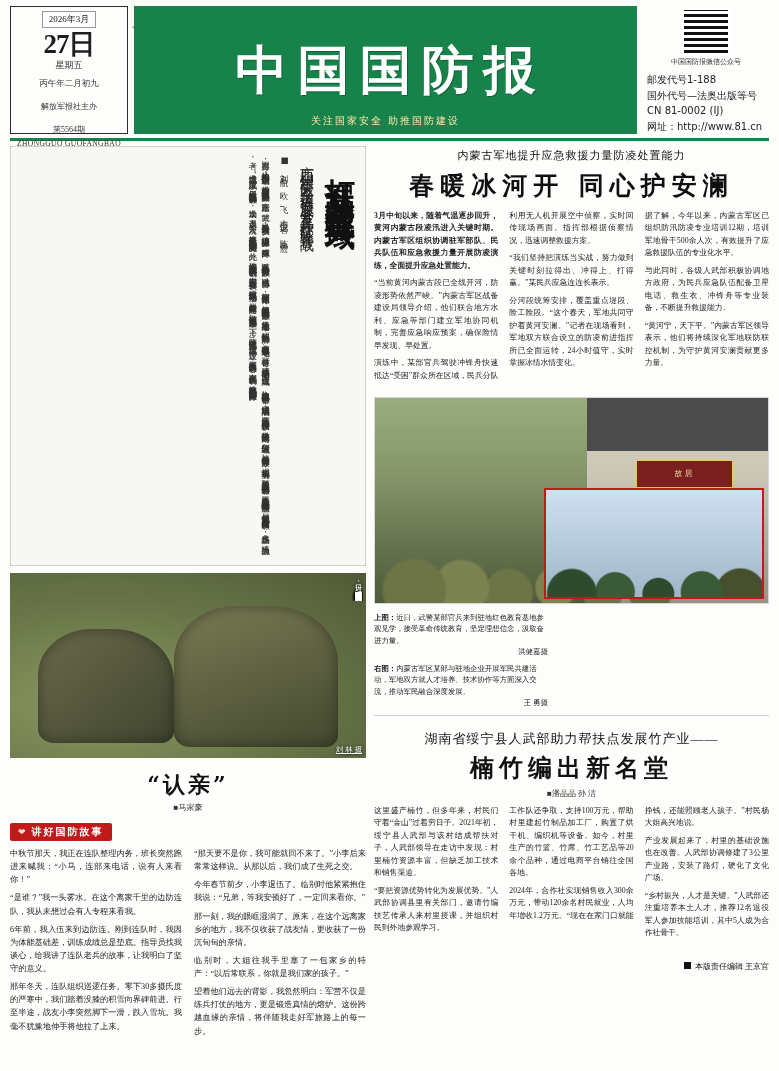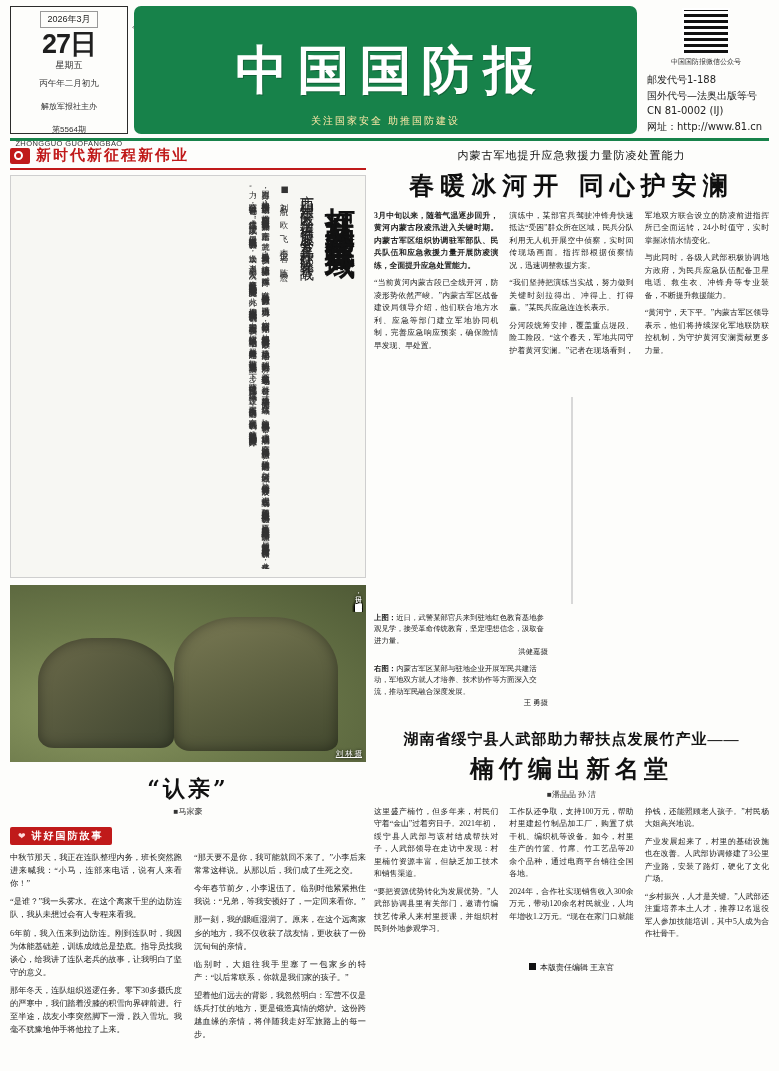--- a/index.html
+++ b/index.html
@@ -26,21 +26,21 @@
     gap:6px;
   }
   .mh-left{
     width:118px;
     border:1px solid #2b2b2b;
     box-sizing:border-box;
     display:flex;flex-direction:column;
     align-items:center;
     justify-content:flex-start;
     padding-top:4px;
-    font-family:Liberation Sans, sans-serif;
+    font-family:Liberation Serif, serif;
   }
   .mh-date-top{
     font-size:9px;color:#222;
     border:1px solid #999;
     padding:1px 6px;
     margin-bottom:2px;
   }
   .mh-day{
     font-size:27px;font-weight:bold;color:#1f1f1f;
     line-height:1.05;
@@ -54,21 +54,21 @@
   .mh-pages{
     position:absolute;left:132px;top:22px;
     font-size:8.5px;color:#333;
   }
 
   .mh-center{
     flex:1;
     background:#17824a;
     position:relative;
     display:flex;flex-direction:column;
-    align-items:center;justify-content:center;border-radius:7px;
+    align-items:center;justify-content:center;
   }
   .mh-title{
     color:#ffffff;
     font-family:"DejaVu Serif", serif;
     font-size:52px;
     font-weight:bold;
     letter-spacing:10px;
     text-shadow:1px 1px 0 rgba(0,0,0,.25);
     padding-left:10px;
     line-height:1.15;
@@ -107,21 +107,21 @@
     height:3px;background:#17824a;margin:4px 0 5px;
   }
 
   
   .body-grid{
     display:flex;
     gap:8px;
     height:898px;
   }
   .col-left{width:356px;display:flex;flex-direction:column;}
-  .col-right{flex:1;display:flex;flex-direction:column;align-items:center;}
+  .col-right{flex:1;display:flex;flex-direction:column;}
 
   
   .banner{
     display:flex;align-items:center;gap:6px;
     border-bottom:2px solid #c01a1a;
     padding-bottom:3px;margin-bottom:5px;
   }
   .flag-icon{
     width:20px;height:16px;background:#c01a1a;
     position:relative;border-radius:2px;
@@ -293,21 +293,21 @@
       radial-gradient(circle at 90% 95%, #46502f 0 12%, transparent 13%);
   }
   .cap-block{
     font-size:7.4px;line-height:1.55;color:#222;margin-top:4px;
     width:44%;
   }
   .cap-block b{font-weight:bold;}
   .cap-sign{text-align:right;font-size:7.4px;color:#222;}
 
   .r-kicker2{
-    text-align:center;font-size:15px;color:#111;margin:8px 0 2px;letter-spacing:1px;font-weight:bold;
+    text-align:center;font-size:13px;color:#111;margin:8px 0 2px;letter-spacing:1px;
   }
   .r-headline2{
     text-align:center;font-size:24px;font-weight:bold;letter-spacing:5px;
     margin:2px 0 4px;font-family:"DejaVu Serif", serif;
   }
   .r-byline2{text-align:center;font-size:8px;color:#333;margin-bottom:6px;}
   .r-3col-b{
     column-count:3;column-gap:11px;
     font-size:7.8px;line-height:1.6;text-align:justify;color:#222;
     height:150px;overflow:hidden;
@@ -357,24 +357,20 @@
       </div>
     </div>
   </div>
 
   <div class="divider"></div>
 
   <div class="body-grid">
 
     <div class="col-left">
 
-      <div class="banner">
-        <span class="flag-icon"></span>
-        <span class="banner-text">新时代新征程新伟业</span>
-      </div>
 
       <div class="vblock">
         <div class="v-text v-main">打造共享的「合成练兵域」</div>
         <div class="v-text v-sub">广西柳州军分区整合训练资源服务多军兵种部队练兵备战</div>
         <div class="v-text v-byline">■刘名航  欧  飞  本报记者  陈典宏</div>
         <div class="v-body">阳春三月，地处桂中的柳州市某训练场，一场由广西柳州军分区组织的合成训练正在展开。来自陆军、武警、民兵等多支力量同场竞技，演练场上硝烟弥漫、喊杀声阵阵。“以往各军兵种单位训练资源分散，难以形成合力。”柳州军分区领导介绍，他们着眼破解驻地部队训练资源分散、场地不足等问题，积极协调地方政府，整合驻地各类训练场地、器材设备，建成集多功能于一体的“合成练兵域”，为驻地部队提供共享训练平台。合成训练场建成后，分区还区分不同军兵种训练需求，科学统筹训练时间、划分训练区域，确保各单位训练有序开展。记者在现场看到，某预备役部队正在组织轻武器射击训练，不远处民兵应急分队正在进行战术基础动作演练，另一侧武警某部官兵则开展反恐处突课目训练。“共享练兵场，练出新战力。”该分区领导告诉记者，“合成练兵域”建成以来，已保障驻地部队组织各类训练100余场次，参训人员1万余人次，有效提升了驻地部队联合作战能力和应急处突能力。此外，他们还探索建立训练资源共享协调机制，定期召开军地联席会议，研究解决训练场地使用、器材装备保障等问题，推动军地训练资源互通共享。下一步，该分区将持续深化“合成练兵域”建设，不断拓展共享训练内容，完善共享训练机制，为驻地部队练兵备战提供更加有力的支撑保障。</div>
       </div>
 
       <div class="photo soldier-photo">
         <div class="vcap-right">近日，柳州军分区组织民兵应急分队开展实战化训练，图为民兵队员正在进行精度射击训练。</div>
@@ -408,20 +404,21 @@
 
       <div class="r-kicker">内蒙古军地提升应急救援力量防凌处置能力</div>
       <div class="r-headline">春暖冰河开   同心护安澜</div>
 
       <div class="r-3col">
         <p class="lead">3月中旬以来，随着气温逐步回升，黄河内蒙古段凌汛进入关键时期。内蒙古军区组织协调驻军部队、民兵队伍和应急救援力量开展防凌演练，全面提升应急处置能力。</p>
         <p>“当前黄河内蒙古段已全线开河，防凌形势依然严峻。”内蒙古军区战备建设局领导介绍，他们联合地方水利、应急等部门建立军地协同机制，完善应急响应预案，确保险情早发现、早处置。</p>
         <p>演练中，某部官兵驾驶冲锋舟快速抵达“受困”群众所在区域，民兵分队利用无人机开展空中侦察，实时回传现场画面。指挥部根据侦察情况，迅速调整救援方案。</p>
         <p>“我们坚持把演练当实战，努力做到关键时刻拉得出、冲得上、打得赢。”某民兵应急连连长表示。</p>
         <p>分河段统筹安排，覆盖重点堤段、险工险段。“这个春天，军地共同守护着黄河安澜。”记者在现场看到，军地双方联合设立的防凌前进指挥所已全面运转，24小时值守，实时掌握冰情水情变化。</p>
+        <p>据了解，今年以来，内蒙古军区已组织防汛防凌专业培训12期，培训军地骨干500余人次，有效提升了应急救援队伍的专业化水平。</p>
         <p>与此同时，各级人武部积极协调地方政府，为民兵应急队伍配备卫星电话、救生衣、冲锋舟等专业装备，不断提升救援能力。</p>
         <p>“黄河宁，天下平。”内蒙古军区领导表示，他们将持续深化军地联防联控机制，为守护黄河安澜贡献更多力量。</p>
 
       </div>
 
       <div class="big-photo">
         <div class="bp-wall"></div>
         <div class="bp-roof"></div>
         <div class="bp-plaque">故居</div>
         <div class="bp-crowd"></div>

